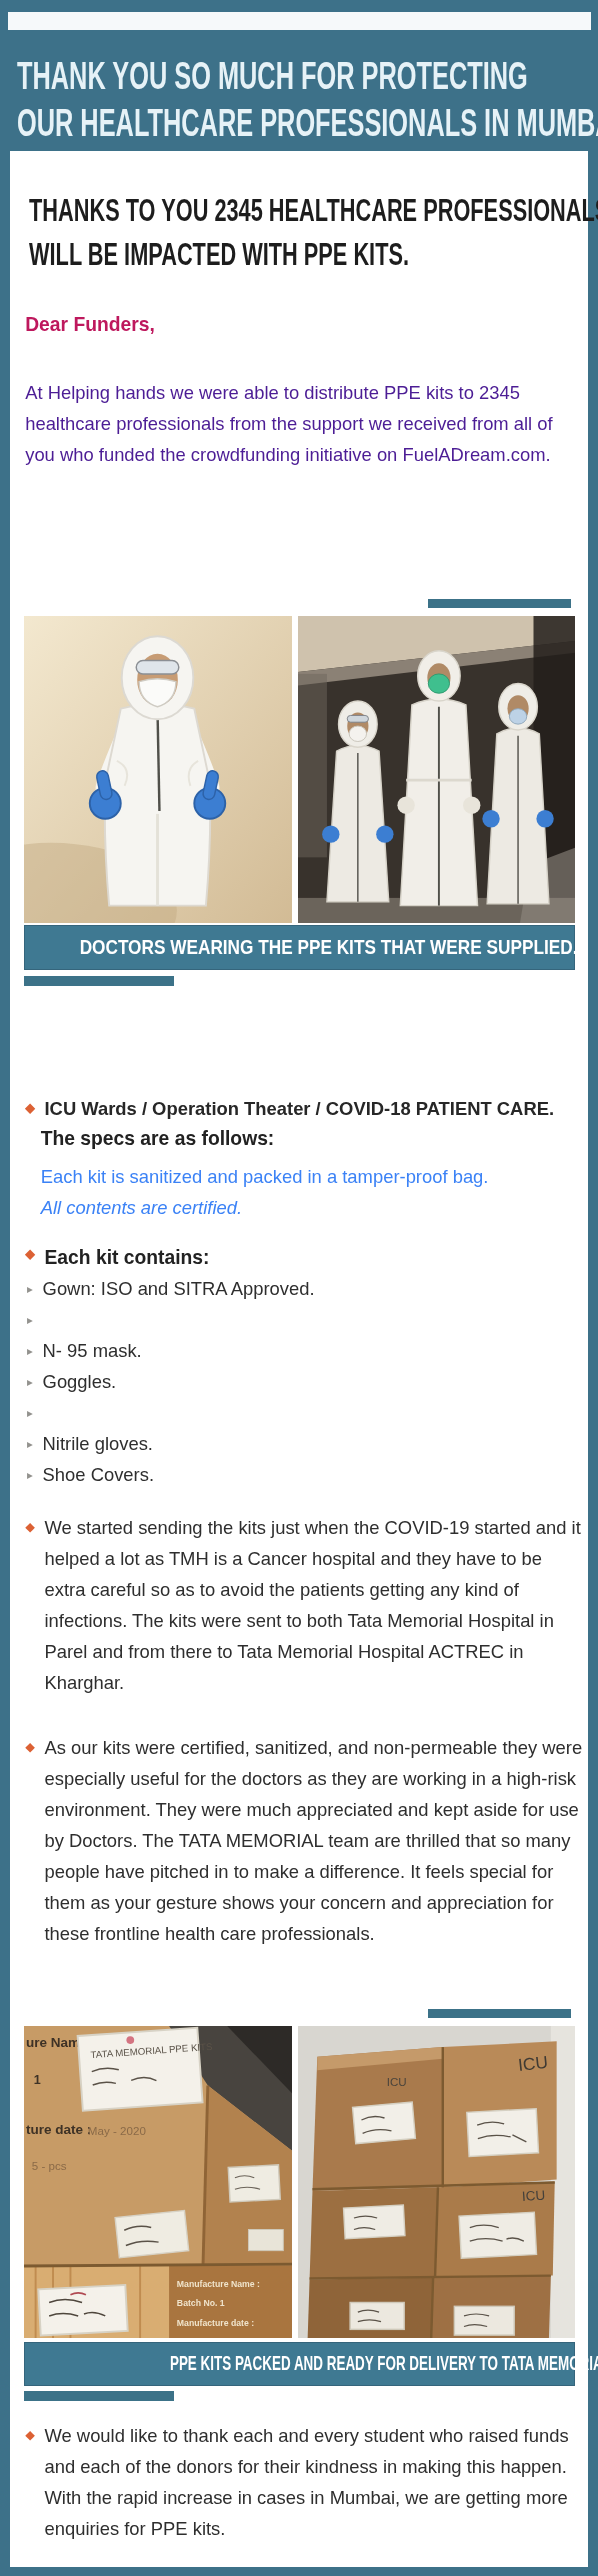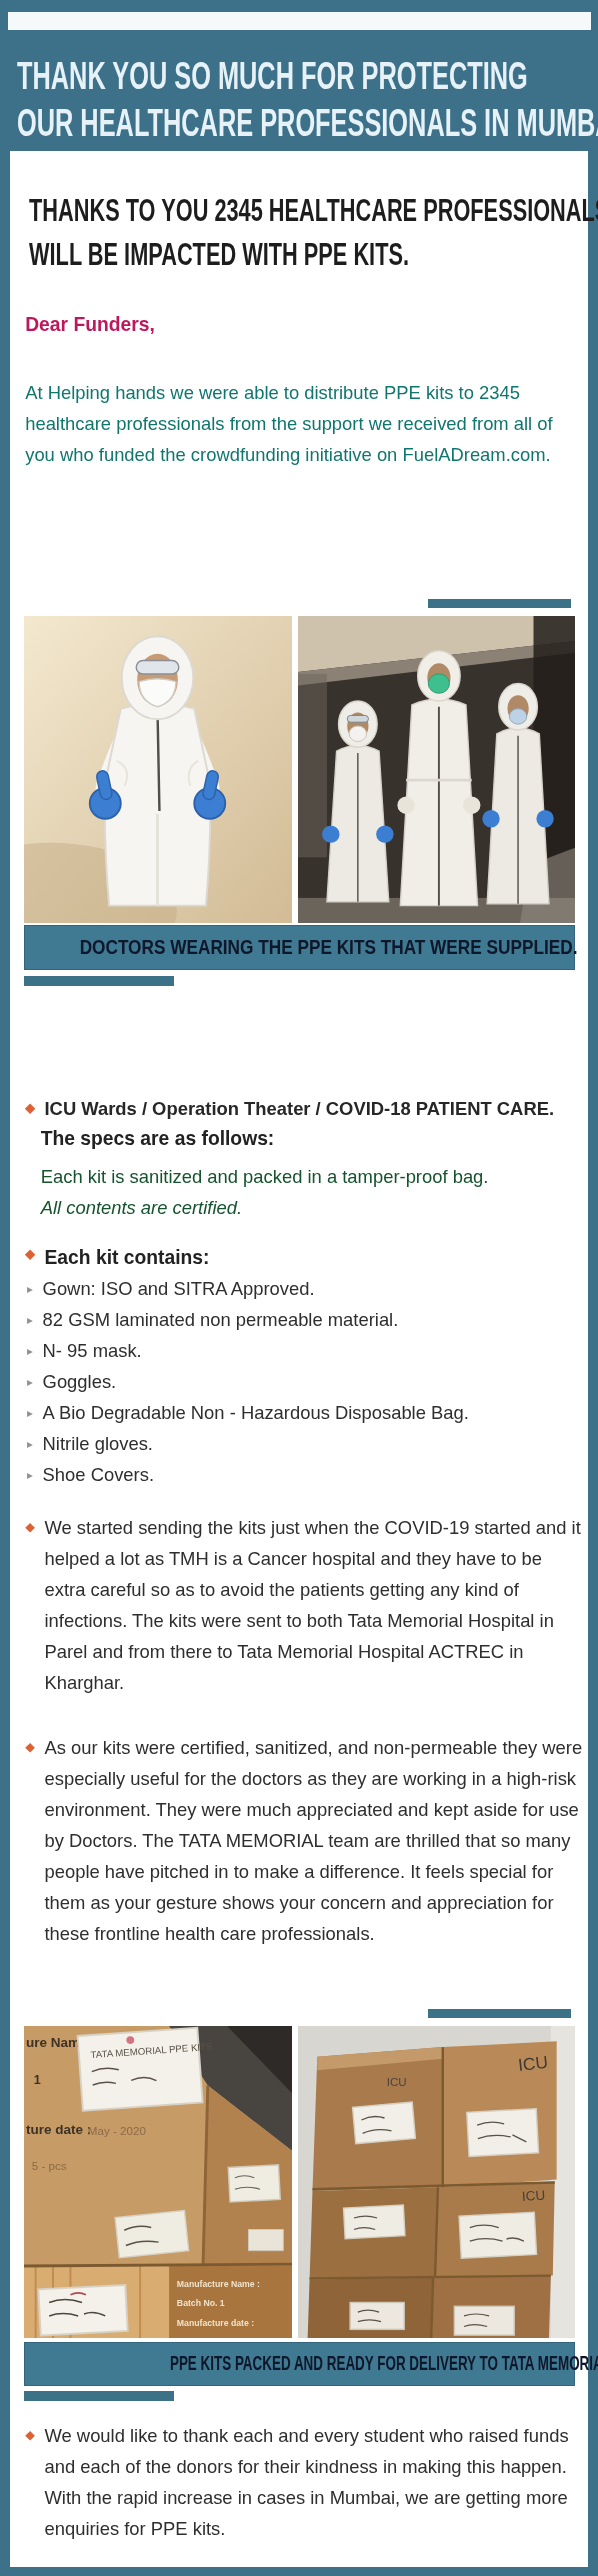--- a/index.html
+++ b/index.html
@@ -15,49 +15,49 @@
   .cond{font-weight:700;letter-spacing:0px;}
   .sx{display:inline-block;white-space:nowrap;transform-origin:0 50%;}
   .sxc{display:inline-block;white-space:nowrap;transform-origin:50% 50%;}
   .main-title{left:17.4px;top:52px;width:576px;color:#e6f2f7;font-size:39px;line-height:47px;}
   .main-title .sx{transform:scaleX(0.65);}
   
   .card{left:9.7px;top:151px;width:578px;height:2416px;background:#ffffff;}
   .card-heading{left:19.3px;top:37px;width:556px;color:#1d1d1d;font-size:32px;line-height:44px;}
   .card-heading .sx{transform:scaleX(0.68);}
   .salutation{left:15.5px;top:163px;font-size:19.3px;font-weight:700;color:#be185d;}
-  .para{left:15.5px;width:554px;font-size:18.4px;line-height:31px;color:#0f766e;}
+  .para{left:15.5px;width:554px;font-size:18.4px;line-height:31px;color:#4c1d95;}
   .p1{top:226px;}
   .p2{top:382px;}
   .accent-bar{background:#3c7288;}
   .bar-r1{left:418px;top:448px;width:143px;height:8.7px;}
   .bar-l1{left:14.5px;top:825px;width:150px;height:9.7px;}
   .bar-r2{left:418px;top:1858px;width:143px;height:8.7px;}
   .bar-l2{left:14.5px;top:2240px;width:150px;height:9.7px;}
   .photo{overflow:hidden;background:#ddd;}
   .ph-doc-l{left:14.5px;top:465px;width:268px;height:307px;}
   .ph-doc-r{left:288px;top:465px;width:277px;height:307px;}
   .ph-box-l{left:14.5px;top:1875px;width:268px;height:312px;}
   .ph-box-r{left:288px;top:1875px;width:277px;height:312px;}
   .photo svg{display:block;width:100%;height:100%;}
   .caption-band{
     left:14.5px;width:551px;height:45px;background:#3f7992;border:1.9px solid #35657c;
-    box-sizing:border-box;text-align:center;color:#0f172a;font-size:21px;line-height:41px;
+    box-sizing:border-box;text-align:center;color:#ffffff;font-size:21px;line-height:41px;
   }
   .cap1{top:774px;}
   .cap1 .sxc{transform:scaleX(0.82);}
   .cap2{top:2191px;height:44px;line-height:40px;}
   .cap2 .sxc{transform:scaleX(0.64);}
   .section-heading{left:15.5px;top:869px;width:560px;color:#1d1d1d;font-size:34px;line-height:42px;}
   .section-heading .sx{transform:scaleX(0.72);}
   .bullet-para{left:15.5px;width:558px;display:flex;font-size:18.4px;line-height:31px;color:#2e2e2e;}
   .diamond{flex:0 0 19.3px;color:#dc6134;font-size:12.6px;line-height:inherit;}
   .usage{top:942px;font-weight:700;color:#272727;}
   .specs-h{left:31px;top:977px;font-size:19.3px;font-weight:700;color:#222;}
-  .specs-line{left:31px;width:541px;font-size:18.4px;line-height:31px;color:#14532d;}
+  .specs-line{left:31px;width:541px;font-size:18.4px;line-height:31px;color:#3b82f6;}
   .sp1{top:1010px;}
   .sp2{top:1041px;font-style:italic;}
   .contains{top:1091px;font-weight:700;font-size:19.3px;color:#222;}
   .contains .diamond{font-size:12.6px;line-height:25px;}
   .kit-list{left:17.4px;top:1122px;width:554px;list-style:none;margin:0;padding:0;}
   .kit-list li{display:flex;font-size:18.4px;line-height:31px;color:#2e2e2e;}
   .kit-marker{flex:0 0 15.5px;color:#93928e;font-size:11.6px;line-height:31px;}
   .p3{top:1361px;}
   .p4{top:1581px;}
   .p5{top:2269px;}
@@ -181,33 +181,31 @@
     <span>Each kit contains:</span>
   </div>
 
   <ul class="abs kit-list">
     <li>
         <span class="kit-marker">▸</span>
         <span>Gown: ISO and SITRA Approved.</span>
       </li>
     <li>
         <span class="kit-marker">▸</span>
-        <span>82 GSM laminated non permeable material.</span>
       </li>
     <li>
         <span class="kit-marker">▸</span>
         <span>N- 95 mask.</span>
       </li>
     <li>
         <span class="kit-marker">▸</span>
         <span>Goggles.</span>
       </li>
     <li>
         <span class="kit-marker">▸</span>
-        <span>A Bio Degradable Non - Hazardous Disposable Bag.</span>
       </li>
     <li>
         <span class="kit-marker">▸</span>
         <span>Nitrile gloves.</span>
       </li>
     <li>
         <span class="kit-marker">▸</span>
         <span>Shoe Covers.</span>
       </li>
   </ul>

